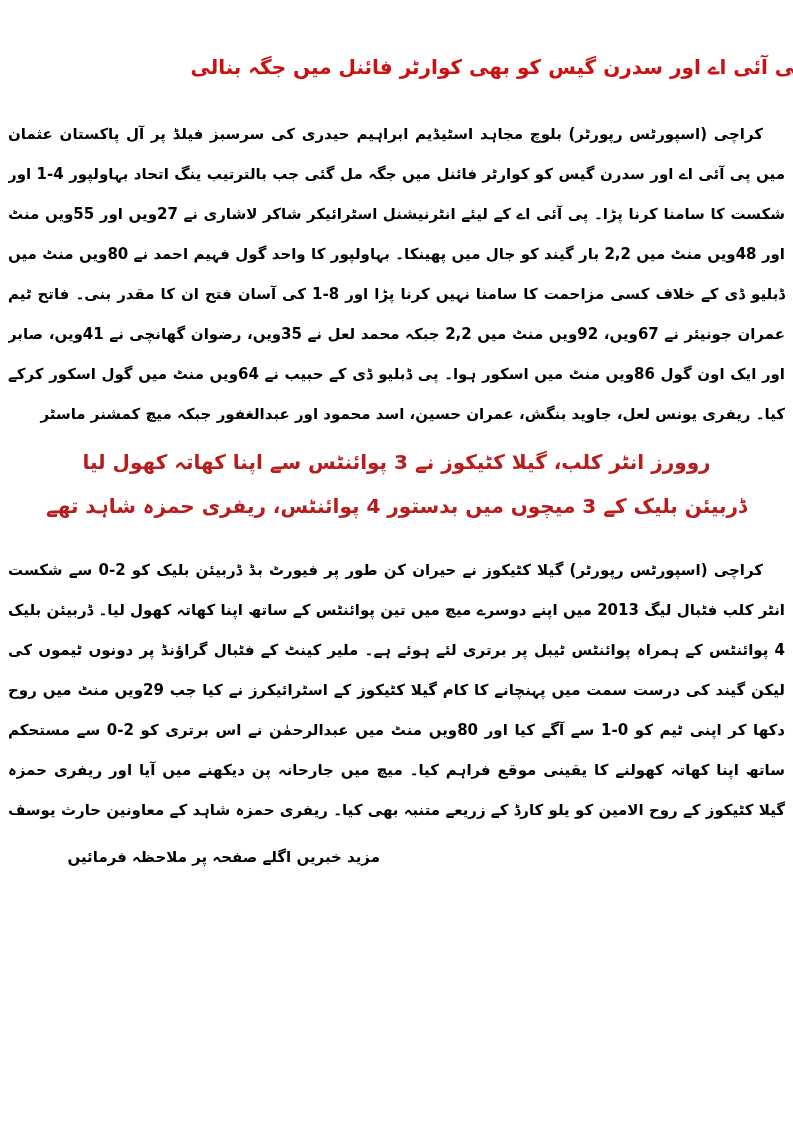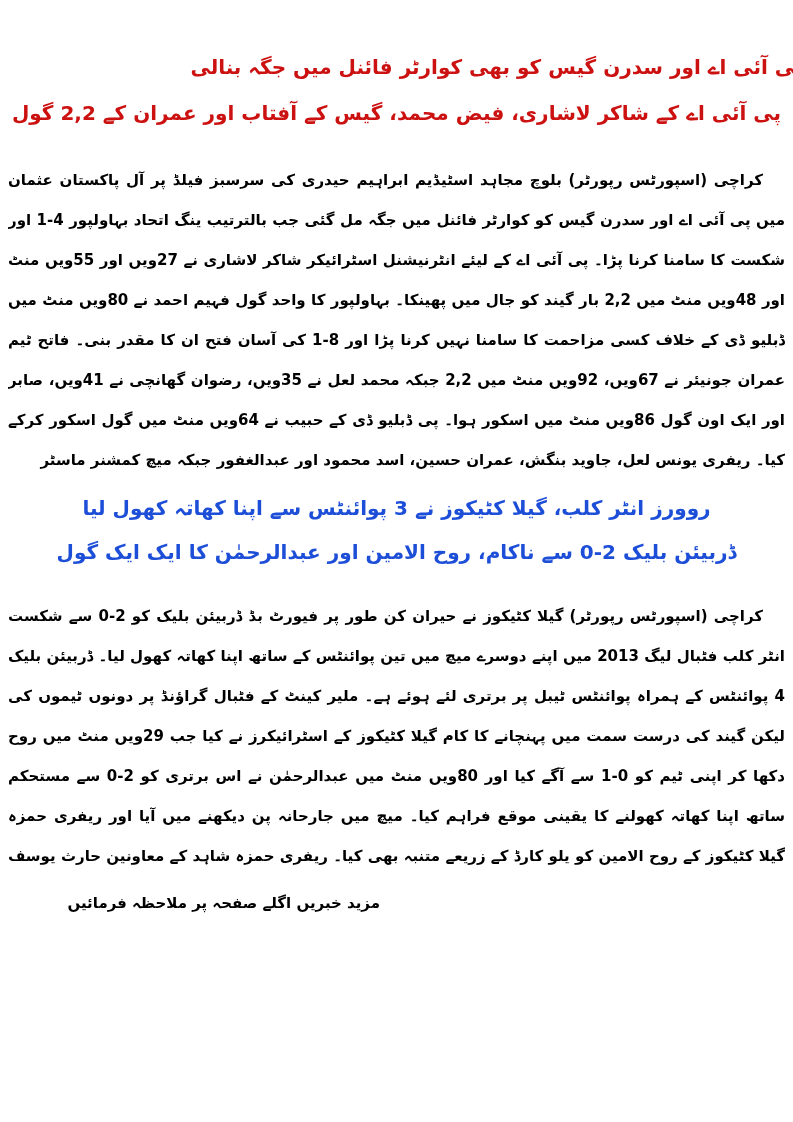--- a/index.html
+++ b/index.html
@@ -60,37 +60,36 @@
     line-height: 26px;
     text-align: right;
     white-space: nowrap;
   }
 </style>
 </head>
 <body>
 
 <div class="headline-block headline-top" style="color: rgb(204, 17, 17);">
   <div class="h-line shift-right">پی آئی اے اور سدرن گیس کو بھی کوارٹر فائنل میں جگہ بنالی</div>
-  <div class="h-line">پی آئی اے کے شاکر لاشاری، فیض محمد، گیس کے آفتاب اور عمران کے 2,2 گول</div>
 </div>
 
 <div class="para para-1">
   <div class="b-line first-line">کراچی (اسپورٹس رپورٹر) بلوچ مجاہد اسٹیڈیم ابراہیم حیدری کی سرسبز فیلڈ پر آل پاکستان عثمان بلوچ چمپیئنز کپ فٹبال ٹورنامنٹ</div>
   <div class="b-line">میں پی آئی اے اور سدرن گیس کو کوارٹر فائنل میں جگہ مل گئی جب بالترتیب ینگ اتحاد بہاولپور 4-1 اور پاک پی ڈبلیو ڈی کو 8-1 سے</div>
   <div class="b-line">شکست کا سامنا کرنا پڑا۔ پی آئی اے کے لیئے انٹرنیشنل اسٹرائیکر شاکر لاشاری نے 27ویں اور 55ویں منٹ اور فیض محمد نے 31ویں</div>
   <div class="b-line">اور 48ویں منٹ میں 2,2 بار گیند کو جال میں پھینکا۔ بہاولپور کا واحد گول فہیم احمد نے 80ویں منٹ میں اسکور کیا۔ سوئی سدرن گیس کو پی</div>
   <div class="b-line">ڈبلیو ڈی کے خلاف کسی مزاحمت کا سامنا نہیں کرنا پڑا اور 8-1 کی آسان فتح ان کا مقدر بنی۔ فاتح ٹیم کیلئے آفتاب احمد نے 39,45ویں،</div>
   <div class="b-line">عمران جونیئر نے 67ویں، 92ویں منٹ میں 2,2 جبکہ محمد لعل نے 35ویں، رضوان گھانچی نے 41ویں، صابر لاشاری نے 80ویں</div>
   <div class="b-line">اور ایک اون گول 86ویں منٹ میں اسکور ہوا۔ پی ڈبلیو ڈی کے حبیب نے 64ویں منٹ میں گول اسکور کرکے اپنی ٹیم کے خسارے کو کم</div>
   <div class="b-line last-line">کیا۔ ریفری یونس لعل، جاوید بنگش، عمران حسین، اسد محمود اور عبدالغفور جبکہ میچ کمشنر ماسٹر غلام رسول تھے۔</div>
 </div>
 
-<div class="headline-block headline-mid" style="color: #1d4ed8;">
+<div class="headline-block headline-mid" style="color: #b91c1c;">
   <div class="h-line">روورز انٹر کلب، گیلا کٹیکوز نے 3 پوائنٹس سے اپنا کھاتہ کھول لیا</div>
-  <div class="h-line">ڈربیئن بلیک 2-0 سے ناکام، روح الامین اور عبدالرحمٰن کا ایک ایک گول</div>
+  <div class="h-line">ڈربیئن بلیک کے 3 میچوں میں بدستور 4 پوائنٹس، ریفری حمزہ شاہد تھے</div>
 </div>
 
 <div class="para para-2">
   <div class="b-line first-line">کراچی (اسپورٹس رپورٹر) گیلا کٹیکوز نے حیران کن طور پر فیورٹ بڈ ڈربیئن بلیک کو 2-0 سے شکست دے کر 7ویں روورز</div>
   <div class="b-line">انٹر کلب فٹبال لیگ 2013 میں اپنے دوسرے میچ میں تین پوائنٹس کے ساتھ اپنا کھاتہ کھول لیا۔ ڈربیئن بلیک بدستور 3 میچوں میں</div>
   <div class="b-line">4 پوائنٹس کے ہمراہ پوائنٹس ٹیبل پر برتری لئے ہوئے ہے۔ ملیر کینٹ کے فٹبال گراؤنڈ پر دونوں ٹیموں کی جانب سے عمدہ کارکردگی دکھائی گئی</div>
   <div class="b-line">لیکن گیند کی درست سمت میں پہنچانے کا کام گیلا کٹیکوز کے اسٹرائیکرز نے کیا جب 29ویں منٹ میں روح الامین نے گیند کو جال کا راستہ</div>
   <div class="b-line">دکھا کر اپنی ٹیم کو 0-1 سے آگے کیا اور 80ویں منٹ میں عبدالرحمٰن نے اس برتری کو 2-0 سے مستحکم کرکے گیلا کٹیکوز کو تین پوائنٹس کے</div>
   <div class="b-line">ساتھ اپنا کھاتہ کھولنے کا یقینی موقع فراہم کیا۔ میچ میں جارحانہ پن دیکھنے میں آیا اور ریفری حمزہ شاہد نے ڈربیئن بلیک کے سعد احمد اور</div>
   <div class="b-line">گیلا کٹیکوز کے روح الامین کو یلو کارڈ کے زریعے متنبہ بھی کیا۔ ریفری حمزہ شاہد کے معاونین حارث یوسف زئی اور وقار حسین جبکہ میچ کمشنر</div>

